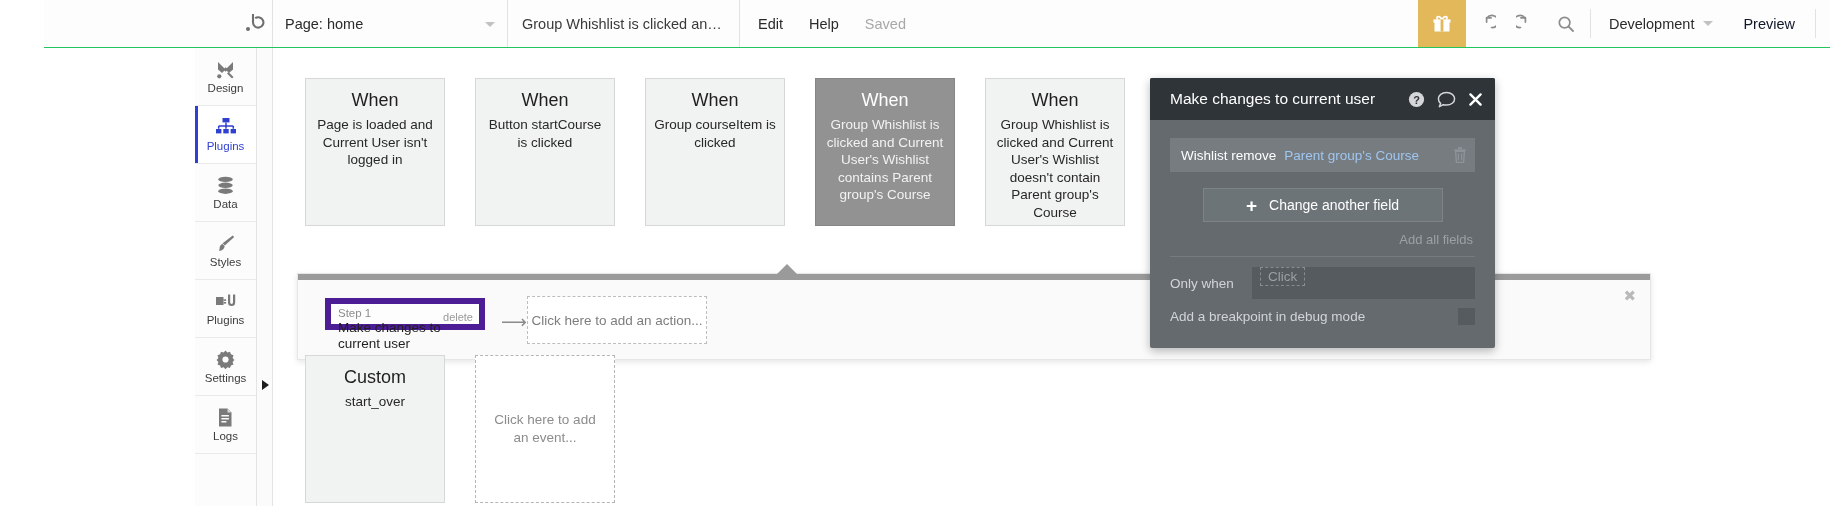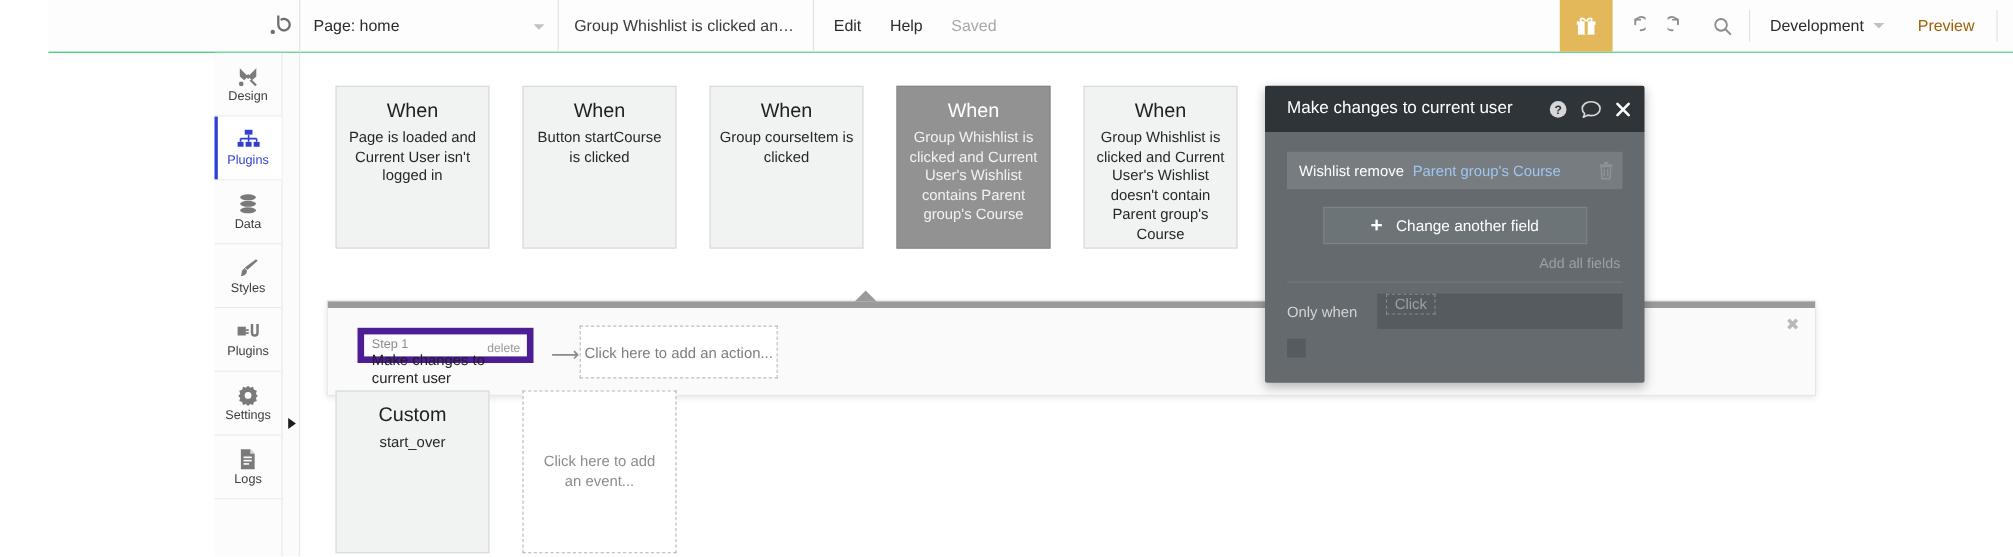--- a/index.html
+++ b/index.html
@@ -58,21 +58,21 @@
   .tb-dev {
     display: flex; align-items: center; gap: 9px; padding: 0 14px;
     font-size: 14.5px; color: #2b2b2b; cursor: pointer;
   }
   .tb-dev .caret-static {
     width: 0; height: 0; border-left: 5px solid transparent;
     border-right: 5px solid transparent; border-top: 5px solid #c2c2c2;
   }
   .tb-preview {
     display: flex; align-items: center; padding: 0 16px;
-    font-size: 14.5px; color: #a16207; cursor: pointer;
+    font-size: 14.5px; color: #0f172a; cursor: pointer;
   }
   .tb-avatar {
     width: 54px; display: flex; align-items: center; justify-content: center;
     color: #7d7d7d; cursor: pointer;
   }
 
   
   .sidebar {
     position: absolute; left: 195px; top: 48px; width: 62px; height: 458px;
     background: #fcfcfc; border-right: 1px solid #e4e4e4;
@@ -480,17 +480,18 @@
     </div>
 
     <div class="pu-row2">
       <span class="pu-onlywhen">Only when</span>
       <div class="pu-input">
         <span class="pu-input-ph">Click</span>
       </div>
     </div>
 
     <div class="pu-row3">
+      <span class="pu-bp-label">Add a breakpoint in debug mode</span>
       <span class="pu-checkbox"></span>
     </div>
   </div>
 
 </div>
 
 </body></html>

